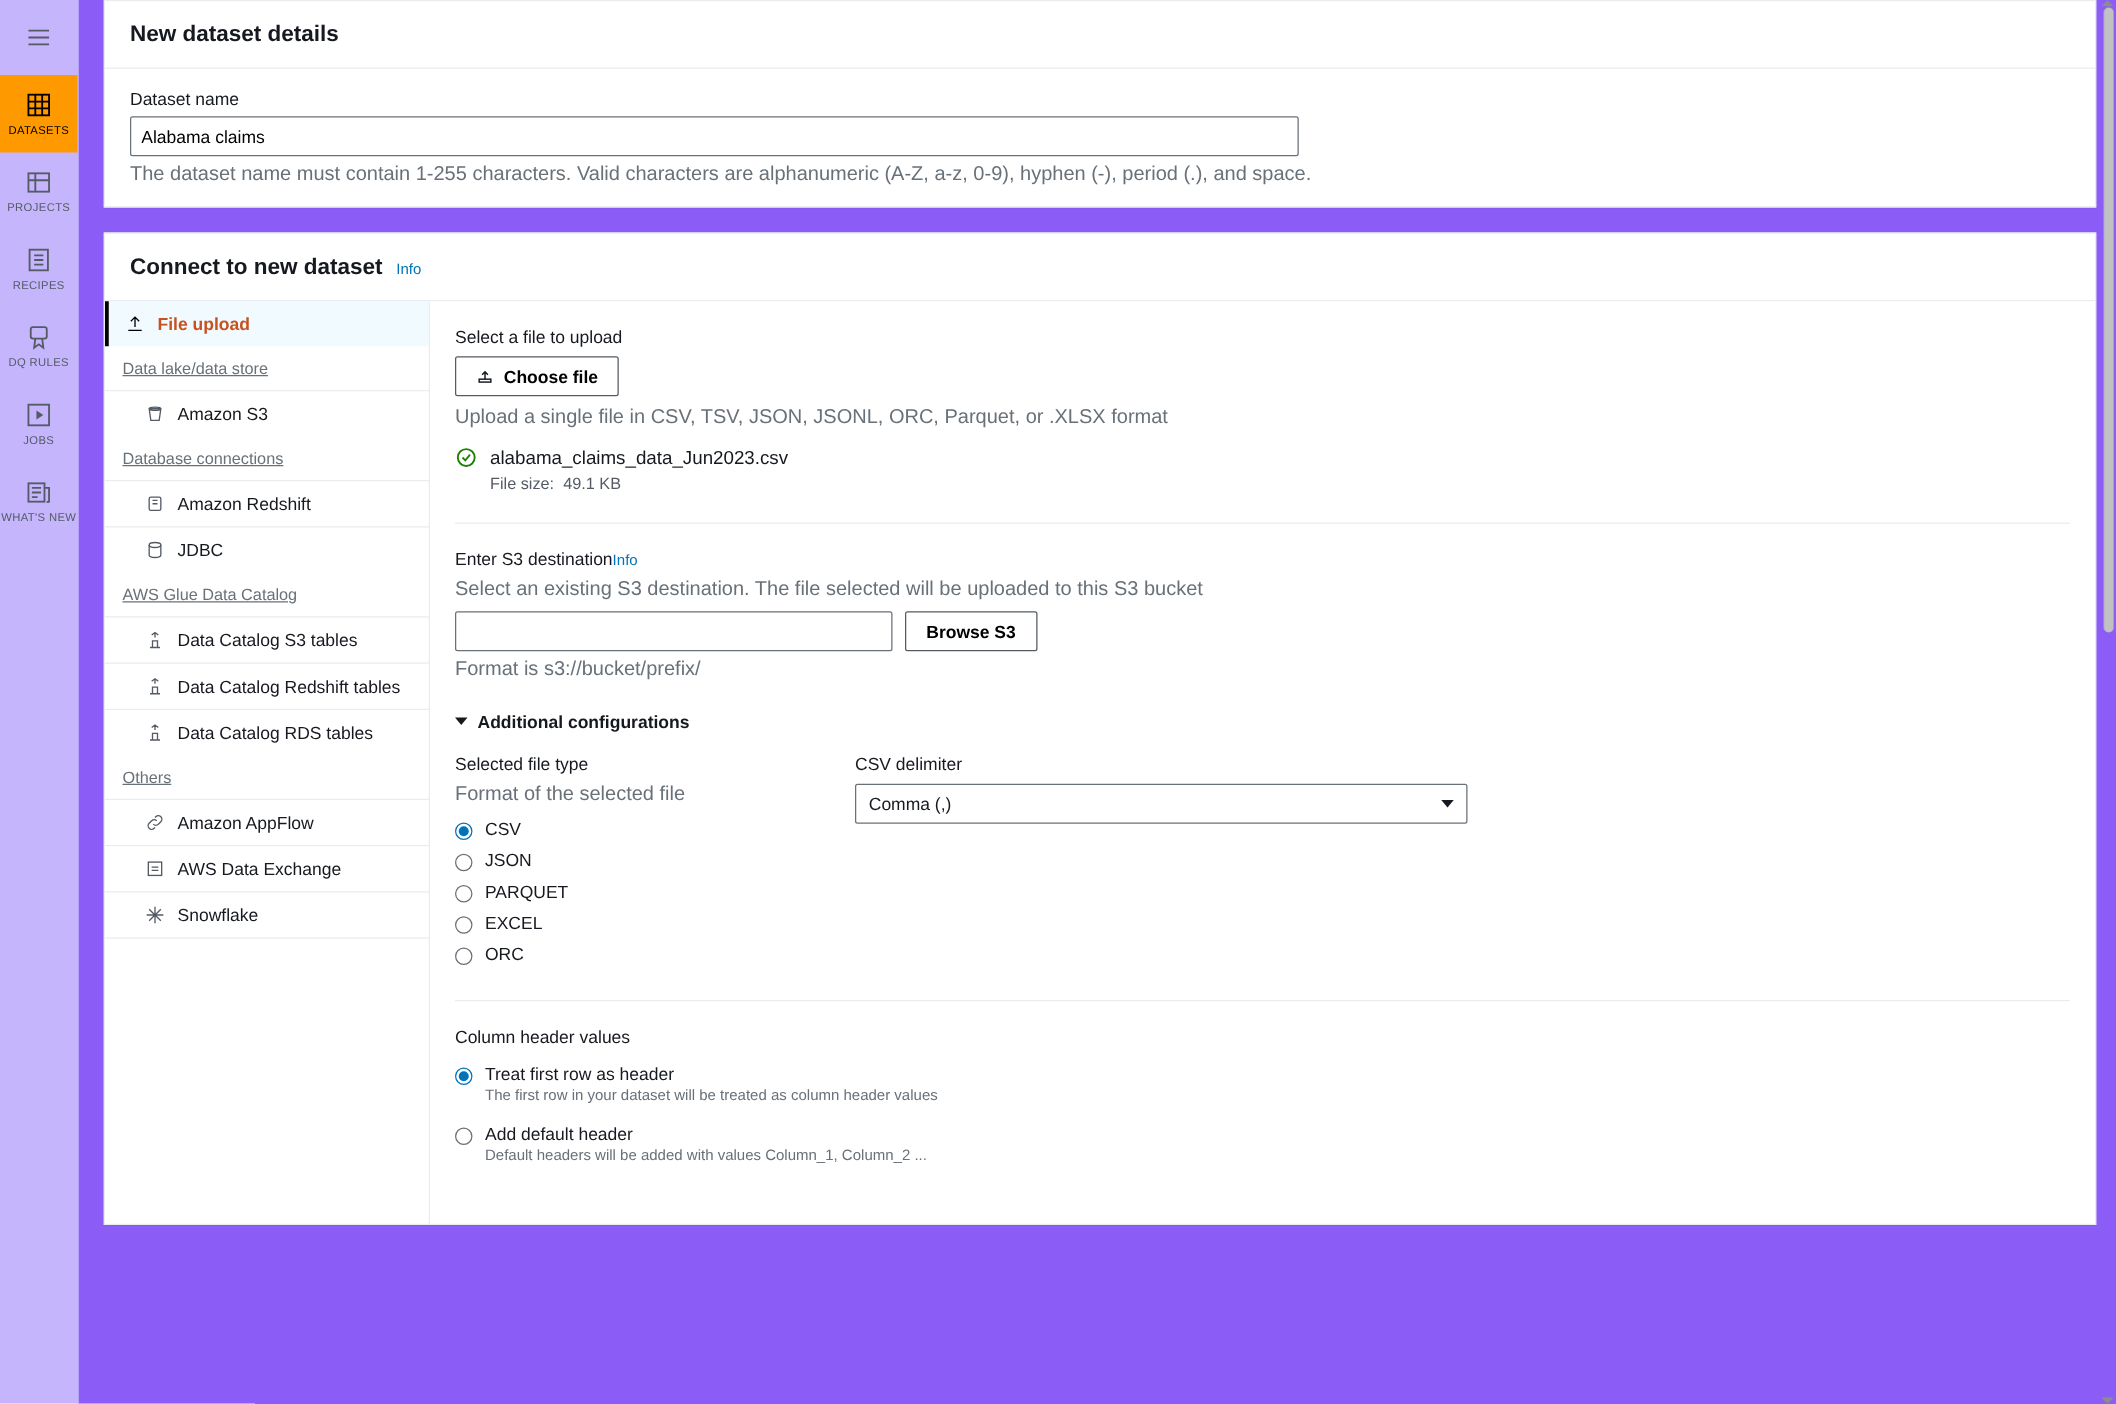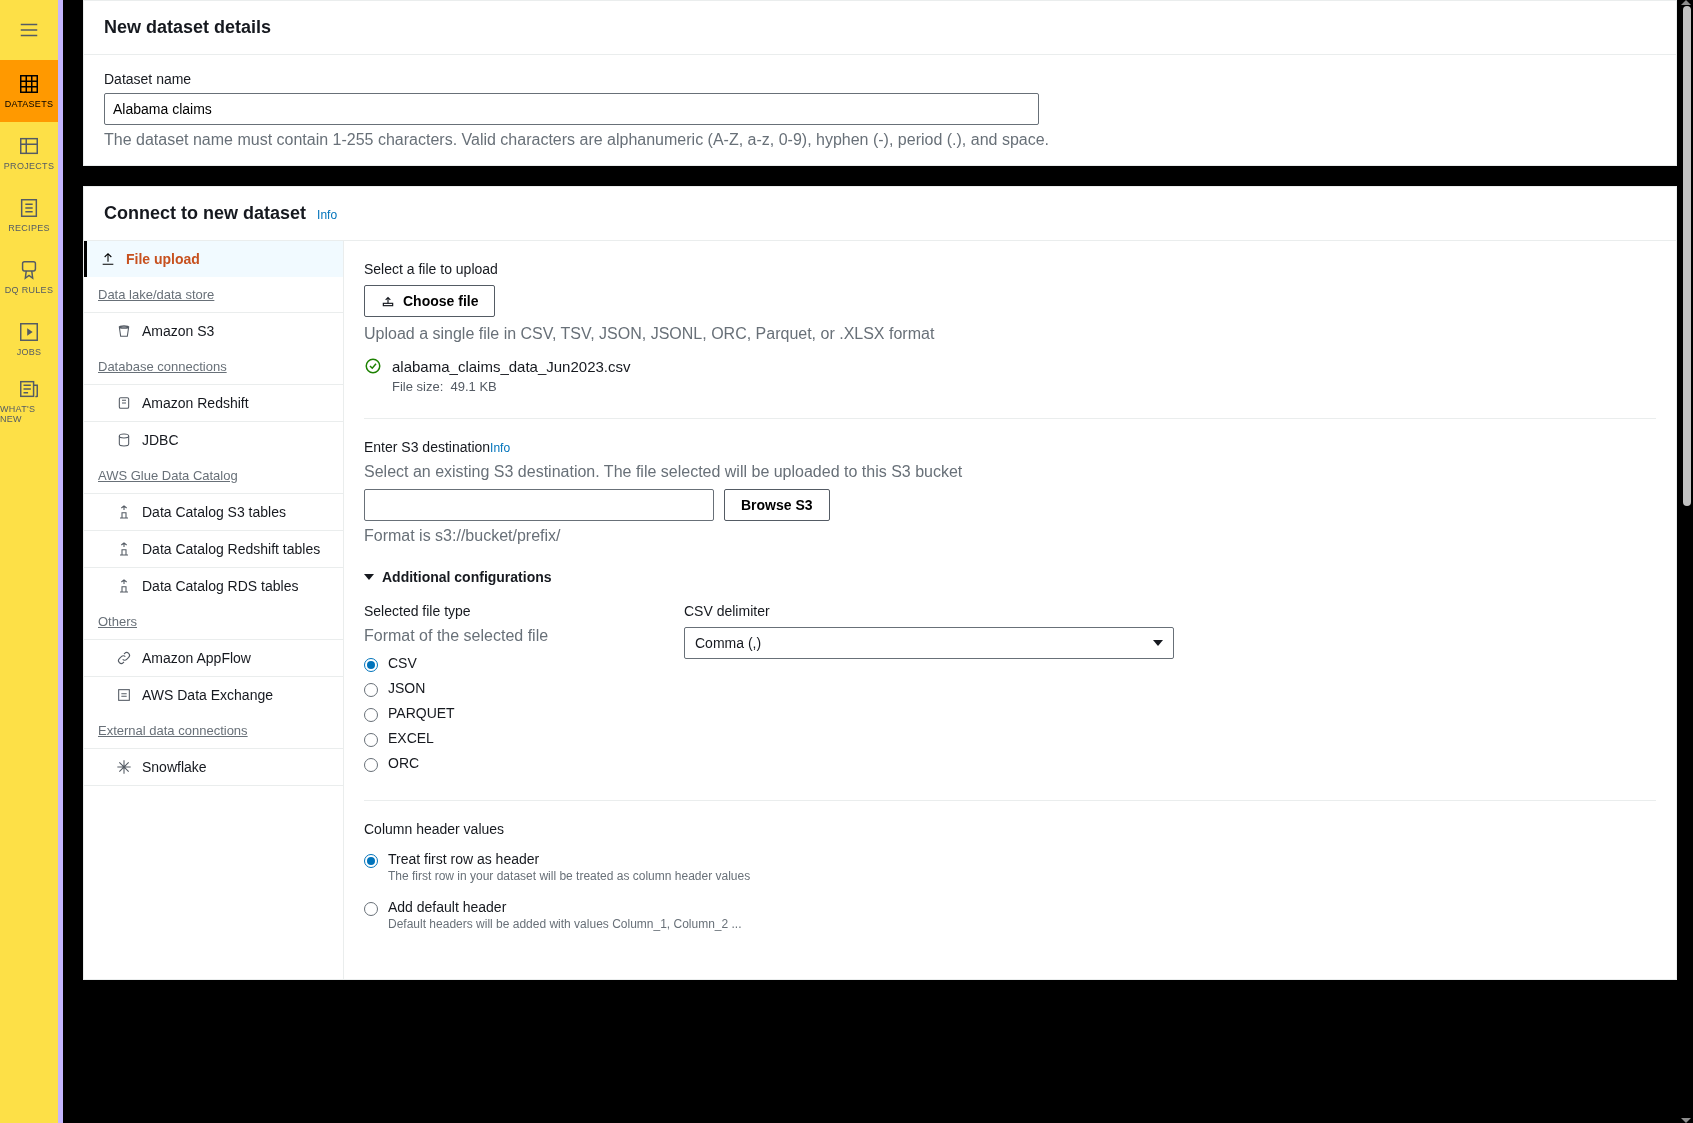--- a/index.html
+++ b/index.html
@@ -1,30 +1,30 @@
 <!DOCTYPE html>
 <html><head>
 <meta charset="utf-8">
 <style>
 * { box-sizing: border-box; margin: 0; padding: 0; }
 body { font-family: "Amazon Ember", "Helvetica Neue", Arial, sans-serif; color: #16191f; font-size: 14px; background: #fff; }
 .app { display: flex; height: 100vh; }
 
 
-.rail { width: 63px; background: #fde047; border-right: 5px solid #c4b5fd; display: flex; flex-direction: column; align-items: center; }
+.rail { width: 63px; background: #c4b5fd; border-right: 1px solid #c4b5fd; display: flex; flex-direction: column; align-items: center; }
 .rail .hamburger { height: 60px; display: flex; align-items: center; justify-content: center; width: 100%; cursor: pointer; }
 .rail .nav-item { width: 100%; height: 62px; display: flex; flex-direction: column; align-items: center; justify-content: center; cursor: pointer; gap: 4px; }
 .rail .nav-item.active { background: #ff9900; color: #000; }
 .rail .nav-item .nav-label { font-size: 9px; letter-spacing: 0.3px; color: #545b64; }
 .rail .nav-item.active .nav-label { color: #000; }
 .rail svg { width: 22px; height: 22px; stroke: #545b64; fill: none; stroke-width: 1.6; }
 .rail .nav-item.active svg { stroke: #000; }
 
 
-.main { flex: 1; overflow: auto; background: #000000; padding: 0 16px 0 20px; position: relative;}
+.main { flex: 1; overflow: auto; background: #8b5cf6; padding: 0 16px 0 20px; position: relative;}
 
 
 .panel { background: #fff; border: 1px solid #eaeded; margin-bottom: 20px; box-shadow: 0 1px 1px rgba(0,0,0,0.03);}
 .panel-header { padding: 16px 20px; font-size: 18px; font-weight: 700; border-bottom: 1px solid #eaeded; }
 .panel-header .info-link { font-size: 12px; color: #0073bb; font-weight: 400; margin-left: 6px; }
 .panel-body { padding: 16px 20px; }
 
 .field-label { font-size: 14px; font-weight: 400; margin-bottom: 6px; }
 .text-input { width: 100%; max-width: 935px; height: 32px; border: 1px solid #687078; padding: 4px 8px; font-size: 14px; border-radius: 2px; }
 .hint { font-size: 16px; color: #687078; margin-top: 6px; }
@@ -202,21 +202,20 @@
               </svg>
             <span>Amazon AppFlow</span>
           </div>
           <div class="source-item">
             <svg viewBox="0 0 24 24">
                 <rect x="4" y="4" width="16" height="16"></rect>
                 <path d="M8 10h8M8 14h8"></path>
               </svg>
             <span>AWS Data Exchange</span>
           </div>
-          <div class="source-cat">External data connections</div>
           <div class="source-item" style="border-bottom:1px solid #eaeded;">
             <svg viewBox="0 0 24 24">
                 <path d="M12 2v20M2 12h20M5 5l14 14M19 5L5 19"></path>
               </svg>
             <span>Snowflake</span>
           </div>
         </div>
 
         <div class="config">
           <div class="section">

